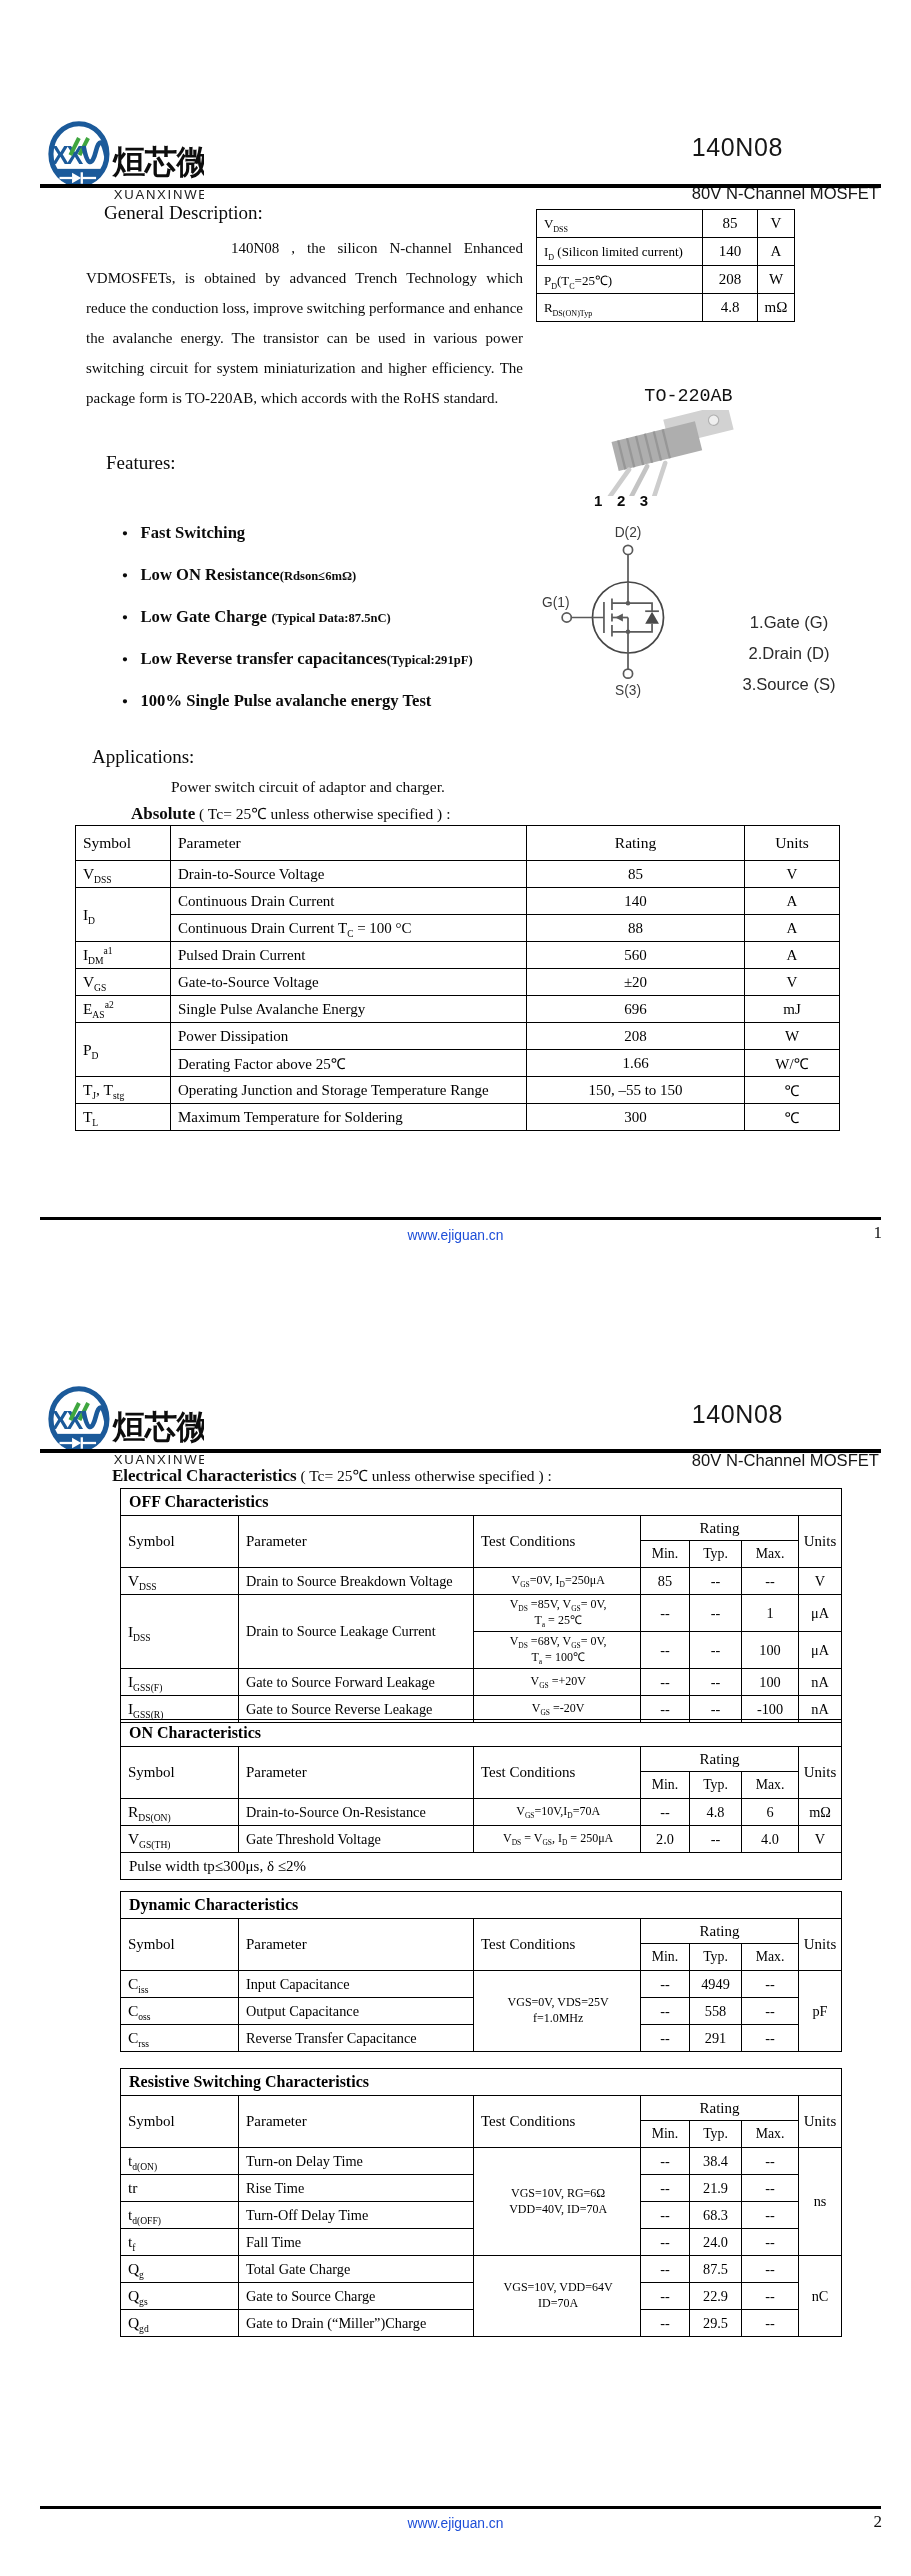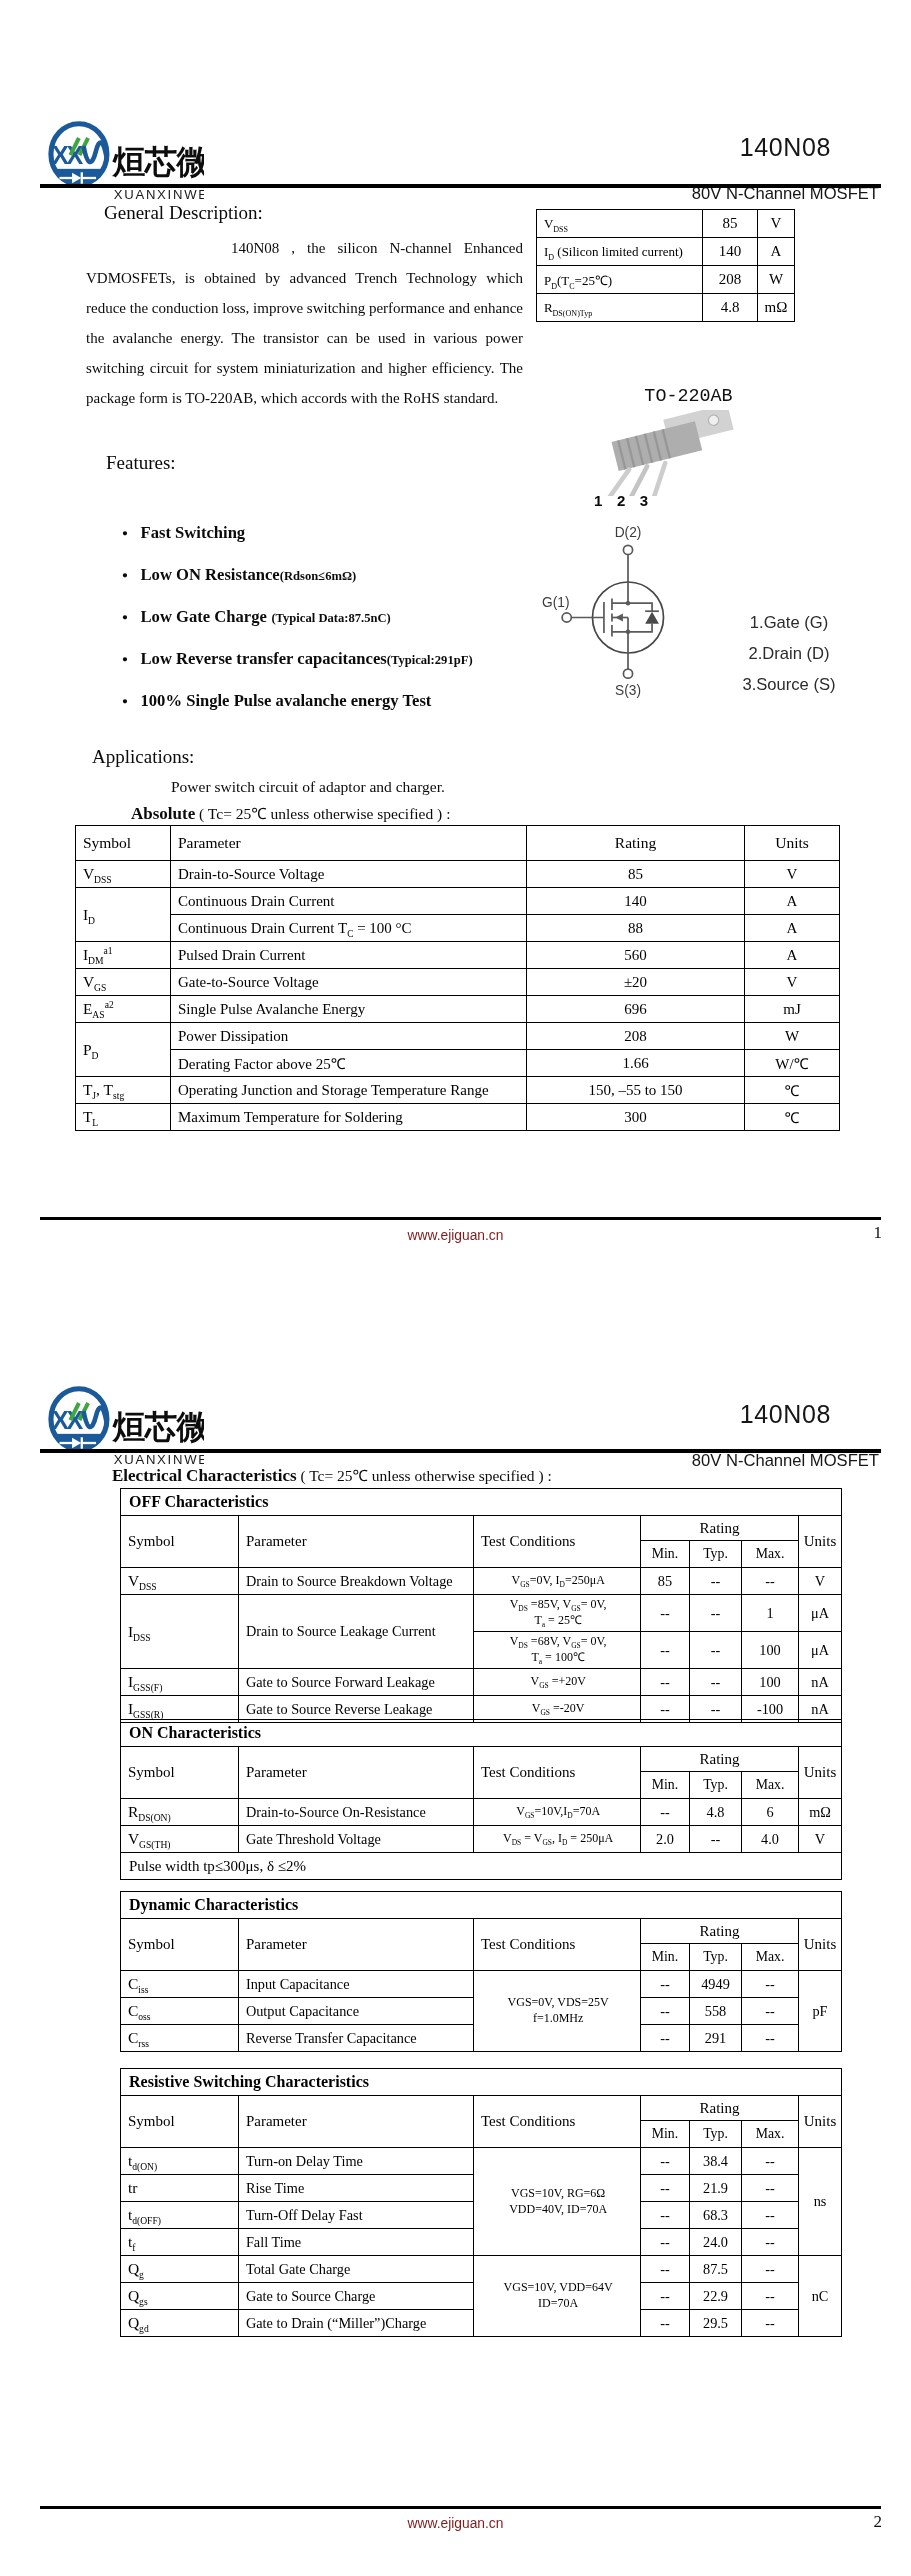--- a/index.html
+++ b/index.html
@@ -4,21 +4,21 @@
 <style>
   html,body{margin:0;padding:0}
   body{width:911px;height:2576px;position:relative;background:#fff;color:#0b0b0b;
        font-family:"Liberation Serif",serif;-webkit-font-smoothing:antialiased}
   .abs{position:absolute}
   .sans{font-family:"Liberation Sans",sans-serif}
   sub{font-size:62%;line-height:0}
   sup{font-size:62%;line-height:0}
   .rule{position:absolute;left:40px;width:841px;height:4px;background:#000}
   .rule.thin{height:3.4px}
-  .part-block{text-align:center}
+  .part-block{text-align:left}
   .part-no{font-size:25px;letter-spacing:0.6px;color:#161616}
   .part-sub{font-size:16.6px;margin-top:22px;color:#161616}
   .h-main{font-weight:normal;font-size:19px}
   .gd-body{width:437px;font-size:15px;line-height:30px;text-align:justify;text-indent:145px}
   .feat{height:42px;white-space:nowrap}
   .feat .dot{font-size:9.8px;vertical-align:1.7px;margin-right:12.6px}
   .feat .fmain{font-weight:bold;font-size:16.6px}
   .feat .fnote{font-weight:bold;font-size:12.6px}
   .to220{font-family:Liberation Mono, monospace;font-size:18.4px;text-align:center;color:#111}
   .pins123{font-family:"Liberation Sans",sans-serif;font-weight:bold;font-size:15px;letter-spacing:5.2px;color:#0a0a0a}
@@ -34,21 +34,21 @@
   .mini td{font-size:15px;height:27px}
   .mini td.p{font-size:13px}
   .atbl td{font-size:15px;height:26px}
   .atbl tr.hd td{height:34px;font-size:15.5px}
   .etbl td{font-size:14.3px;height:26px}
   .etbl tr.sec td{font-weight:bold;font-size:16px;height:26px;text-align:left;padding-left:8px}
   .etbl td.hdr{font-size:15px}
   .etbl td.mtm{font-size:13.8px}
   .etbl tr.tall td{height:36px}
   .etbl tr.note td{font-size:15px;height:26px;text-align:left;padding-left:8px}
-  .foot-site{width:911px;text-align:center;font-family:"Liberation Sans",sans-serif;font-size:13.8px;color:#7f1d1d}
+  .foot-site{width:911px;text-align:center;font-family:"Liberation Sans",sans-serif;font-size:13.8px;color:#1d4ed8}
   .pagenum{font-size:17px;color:#111}
   .heading2{white-space:nowrap}
   .heading2 .b{font-weight:bold;font-size:17px}
   .heading2 .r{font-size:15.5px}
 </style>
 </head>
 <body>
 
 <svg class="abs" style="left:43px;top:114px" width="161" height="100" viewBox="0 0 280 175">
   <defs>
@@ -503,21 +503,21 @@
       </tr>
   <tr>
     <td class="sym">tr</td>
     <td class="l">Rise Time</td>
     <td class="c">--</td>
     <td class="c">21.9</td>
     <td class="c">--</td>
       </tr>
   <tr>
     <td class="sym">t<sub>d(OFF)</sub></td>
-    <td class="l">Turn-Off Delay Fast</td>
+    <td class="l">Turn-Off Delay Time</td>
     <td class="c">--</td>
     <td class="c">68.3</td>
     <td class="c">--</td>
       </tr>
   <tr>
     <td class="sym">t<sub>f</sub></td>
     <td class="l">Fall Time</td>
     <td class="c">--</td>
     <td class="c">24.0</td>
     <td class="c">--</td>

